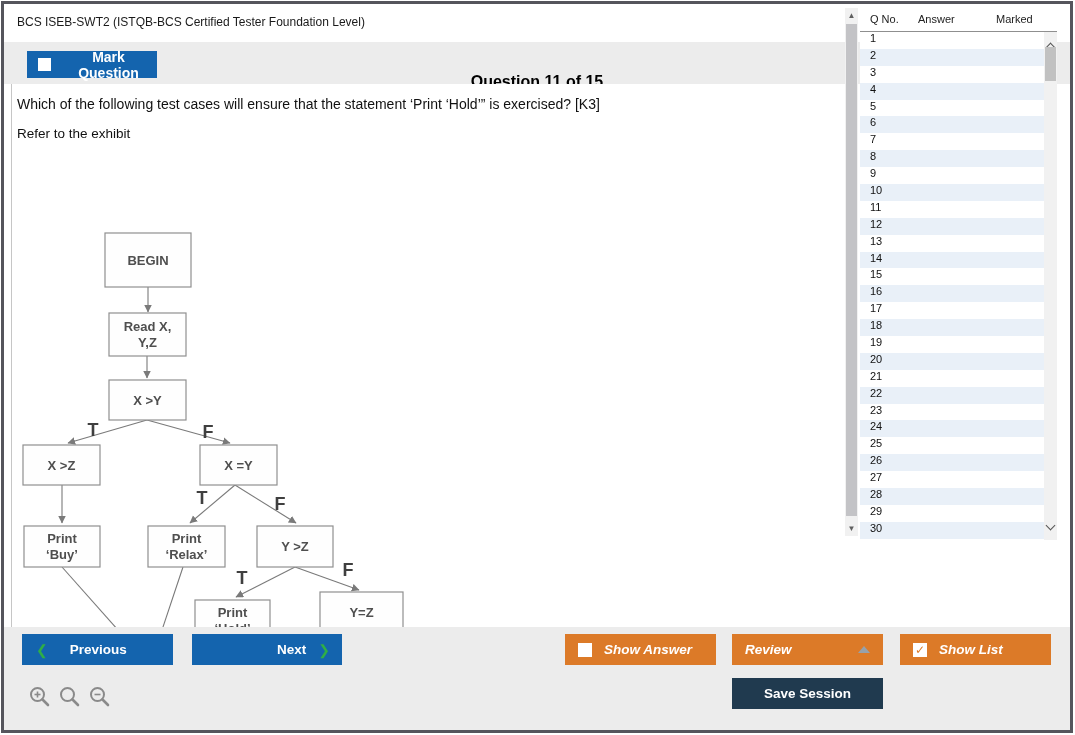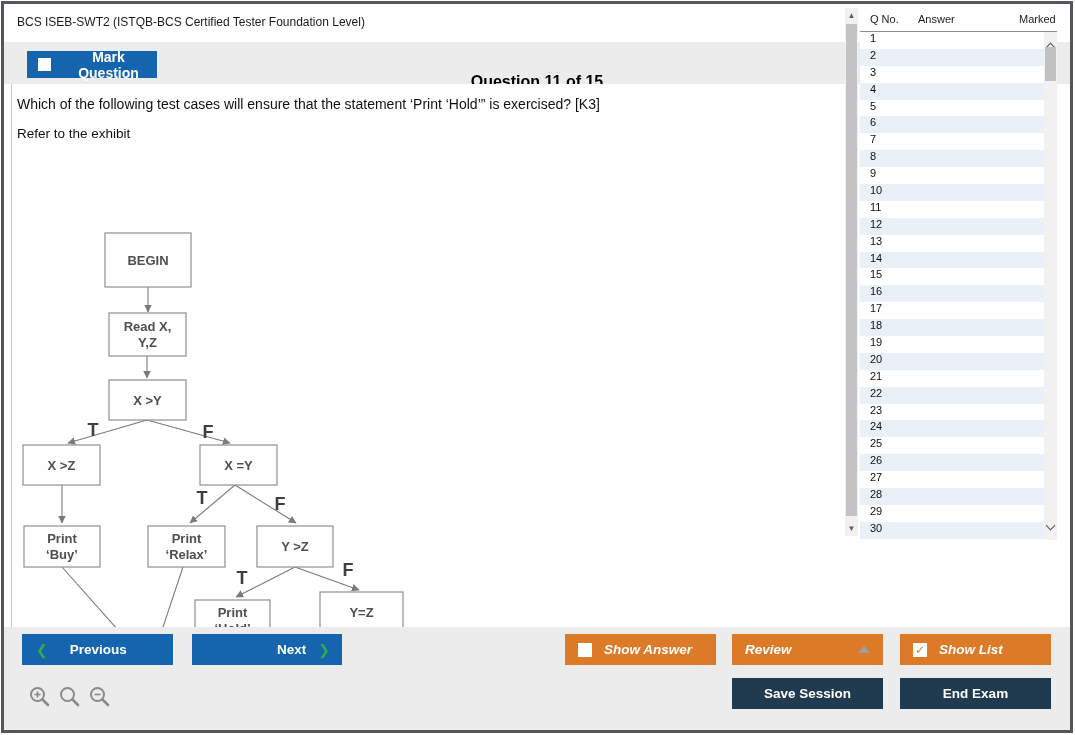--- a/index.html
+++ b/index.html
@@ -31,21 +31,21 @@
   .flow{position:absolute;left:6px;top:68px;width:470px;height:475px;overflow:hidden;}
   
   .sbar{position:absolute;left:841px;top:4px;width:13px;height:528px;background:#f1f1f1;}
   .sbar .tri{position:absolute;left:0;width:13px;text-align:center;font-size:8px;color:#5f5f5f;}
   .sbar .thumb{position:absolute;left:1px;width:11px;background:#c3c3c6;}
   
   .qlist{position:absolute;left:856px;top:4px;width:197px;height:533px;background:#fff;}
   .qlhead{position:absolute;left:0;top:0;width:100%;height:24px;background:#fff;
     border-bottom:1px solid #8f8f8f;box-sizing:border-box;}
   .qlhead span{position:absolute;top:5px;font-size:11px;color:#222;}
-  .qlh1{left:10px;} .qlh2{left:58px;} .qlh3{left:136px;margin-left:23px;}
+  .qlh1{left:10px;} .qlh2{left:58px;} .qlh3{left:136px;}
   .qrows{position:absolute;left:0;top:24px;width:184px;height:508px;overflow:hidden;}
   .qrow{width:100%;height:16.9px;font-size:11px;color:#111;display:flex;box-sizing:border-box;}
   .qrow.alt{background:#e9f0f8;}
   .qrow .c1{padding-left:10px;width:46px;} .qrow .c2{width:78px;} .qrow .c3{flex:1;}
   .lsbar{position:absolute;right:0;top:24px;width:13px;height:508px;background:#f1f1f1;}
   .chev{display:inline-block;width:6px;height:6px;border-left:1.6px solid #555;
     border-top:1.6px solid #555;}
   .chev.up{transform:rotate(45deg);} .chev.dn{transform:rotate(225deg);}
   .lsbar .a{position:absolute;left:3px;} .lsbar .thumb{position:absolute;left:1px;width:11px;
     background:#c1c1c1;}
@@ -335,23 +335,20 @@
     </button>
     <button class="btn orange" style="left:896px;top:7px;padding-left:13px;gap:12px;">
       <span class="cb2">
           <span class="checkmark">✓</span>
         </span>
       <span>Show List</span>
     </button>
     <button class="btn navy" style="left:728px;top:51px;justify-content:center;">
       <span>Save Session</span>
     </button>
-    <button class="btn navy" style="left:896px;top:51px;justify-content:center;">
-      <span>End Exam</span>
-    </button>
   </div>
 
   <div class="zoomicons">
     <svg width="24" height="24">
       <circle cx="9.5" cy="9.5" r="6.5" fill="none" stroke="#8a8a8a" stroke-width="2"></circle>
       <line x1="14.5" y1="14.5" x2="20" y2="20" stroke="#8a8a8a" stroke-width="2.6" stroke-linecap="round"></line>
       <line x1="6.5" y1="9.5" x2="12.5" y2="9.5" stroke="#8a8a8a" stroke-width="1.6"></line>
       <line x1="9.5" y1="6.5" x2="9.5" y2="12.5" stroke="#8a8a8a" stroke-width="1.6"></line>
     </svg>
     <svg width="24" height="24">

